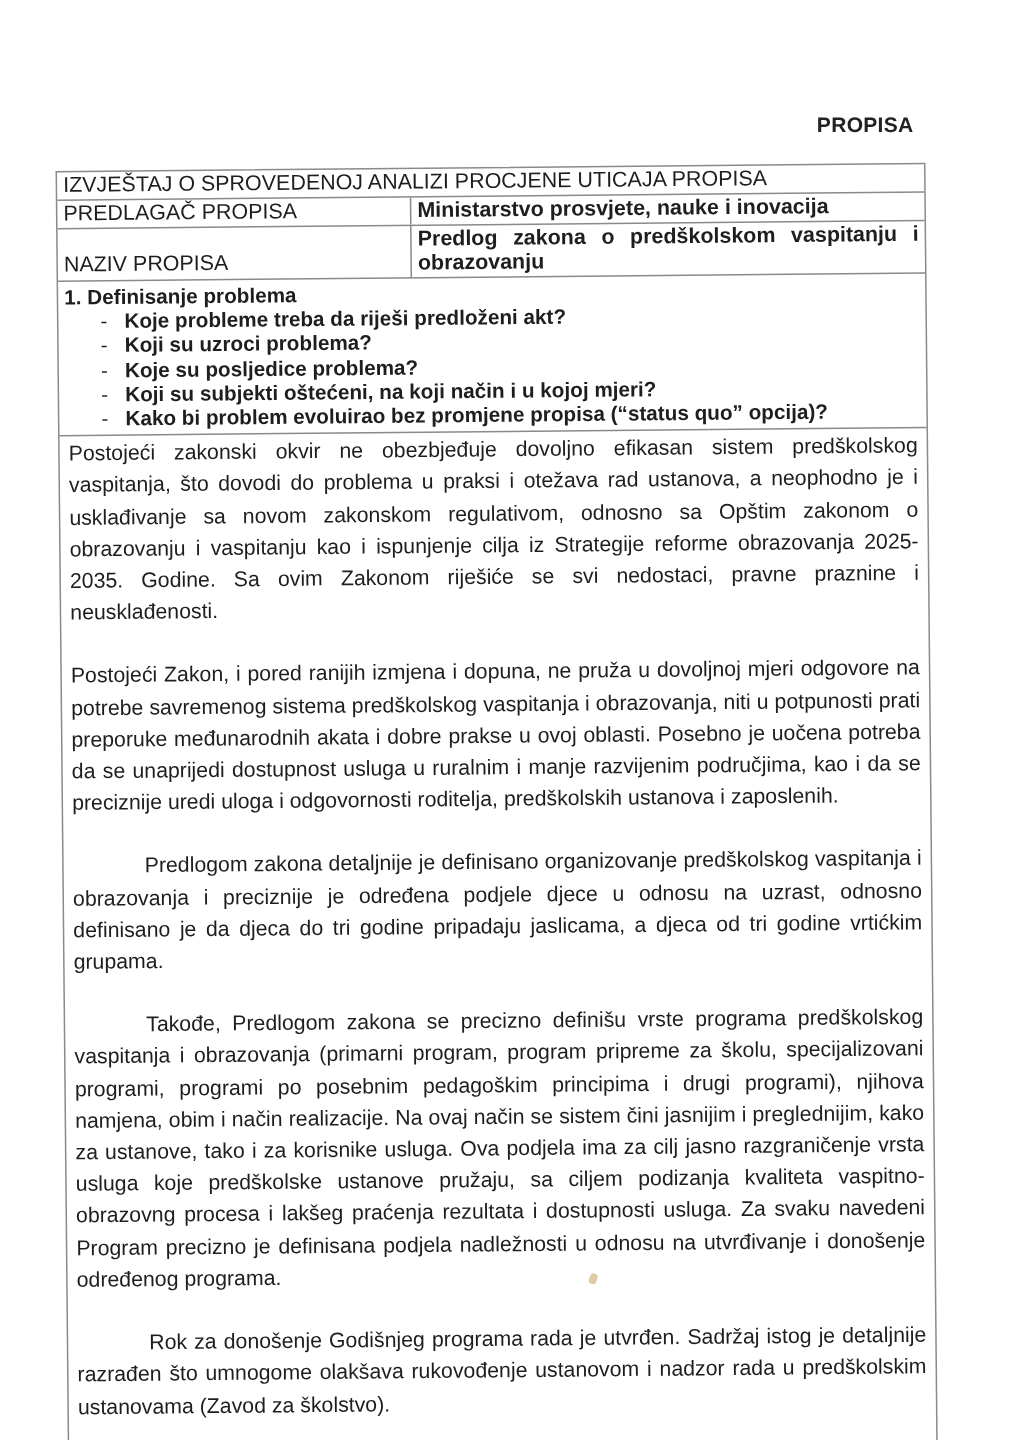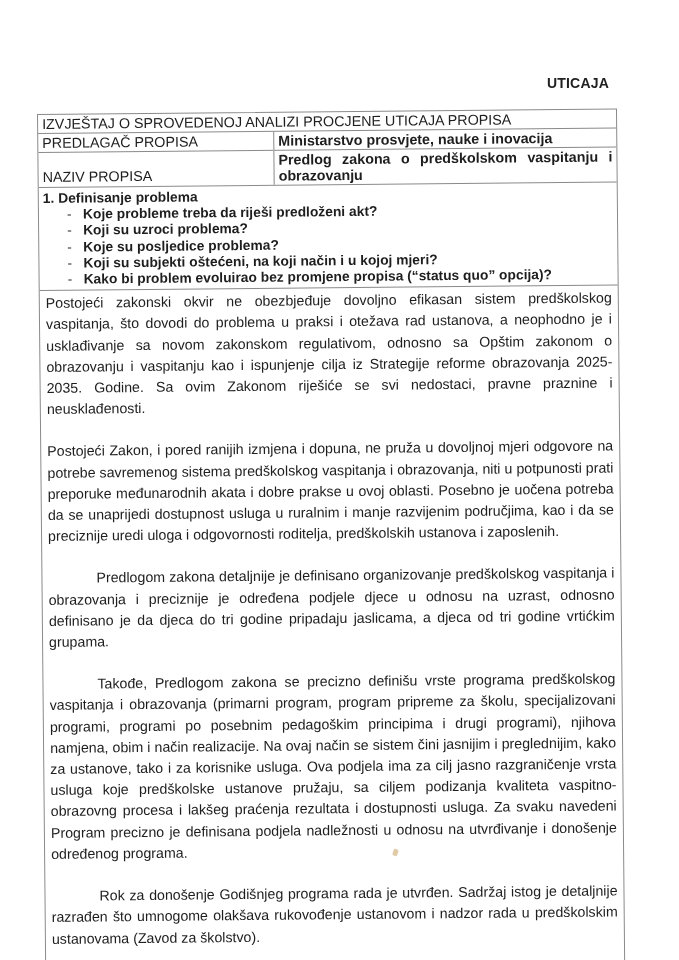--- a/index.html
+++ b/index.html
@@ -33,21 +33,21 @@
     .body-cell p.indent { text-indent: 48px; }
     .body-cell p:last-child { margin-bottom: 0; }
     .stain {
       position: absolute; left: 393px; top: 849px; width: 5px; height: 7px;
       background: #d7b98a; border-radius: 2px; opacity: 0.75; transform: rotate(20deg);
     }
   </style>
 </head>
 <body>
 
-<div class="form-label">UTICAJA</div>
+<div class="form-label">PROPISA</div>
 
 <div class="doc-table">
   <div class="row title-row">
     <div class="cell">IZVJEŠTAJ O SPROVEDENOJ ANALIZI PROCJENE UTICAJA PROPISA</div>
   </div>
   <div class="row">
     <div class="cell left">PREDLAGAČ PROPISA</div>
     <div class="cell right">Ministarstvo prosvjete, nauke i inovacija</div>
   </div>
   <div class="row naziv-row">

